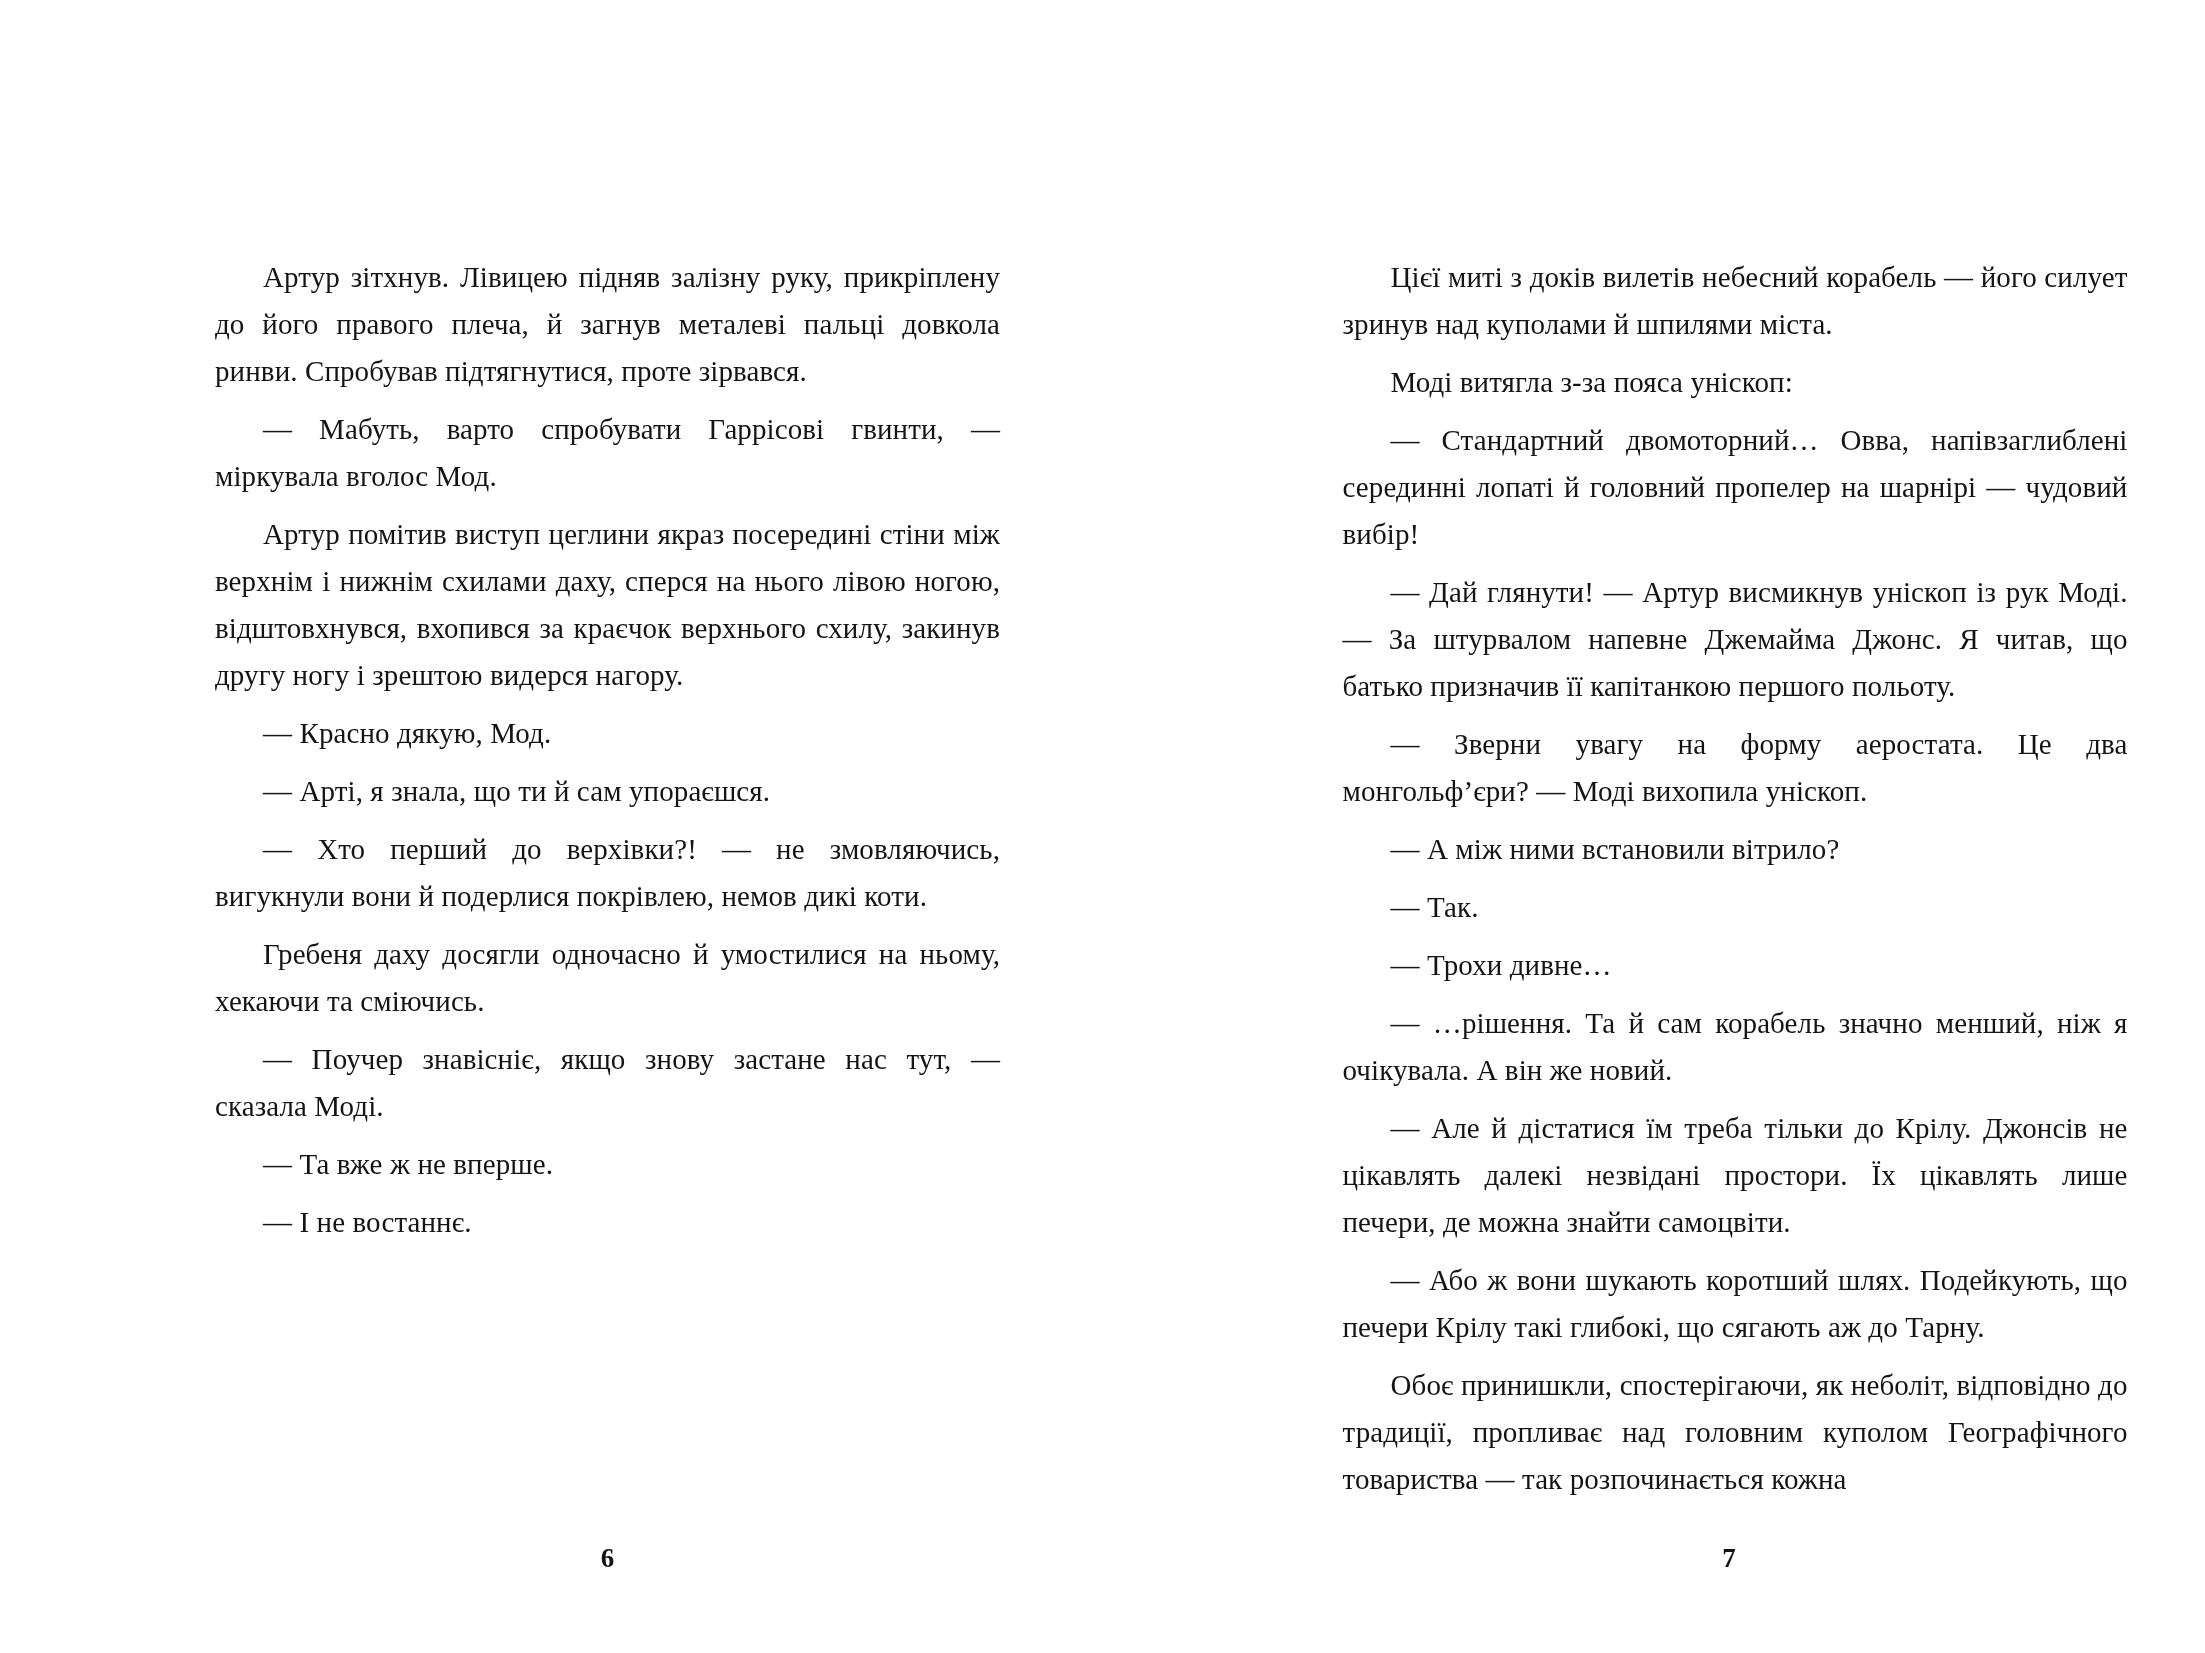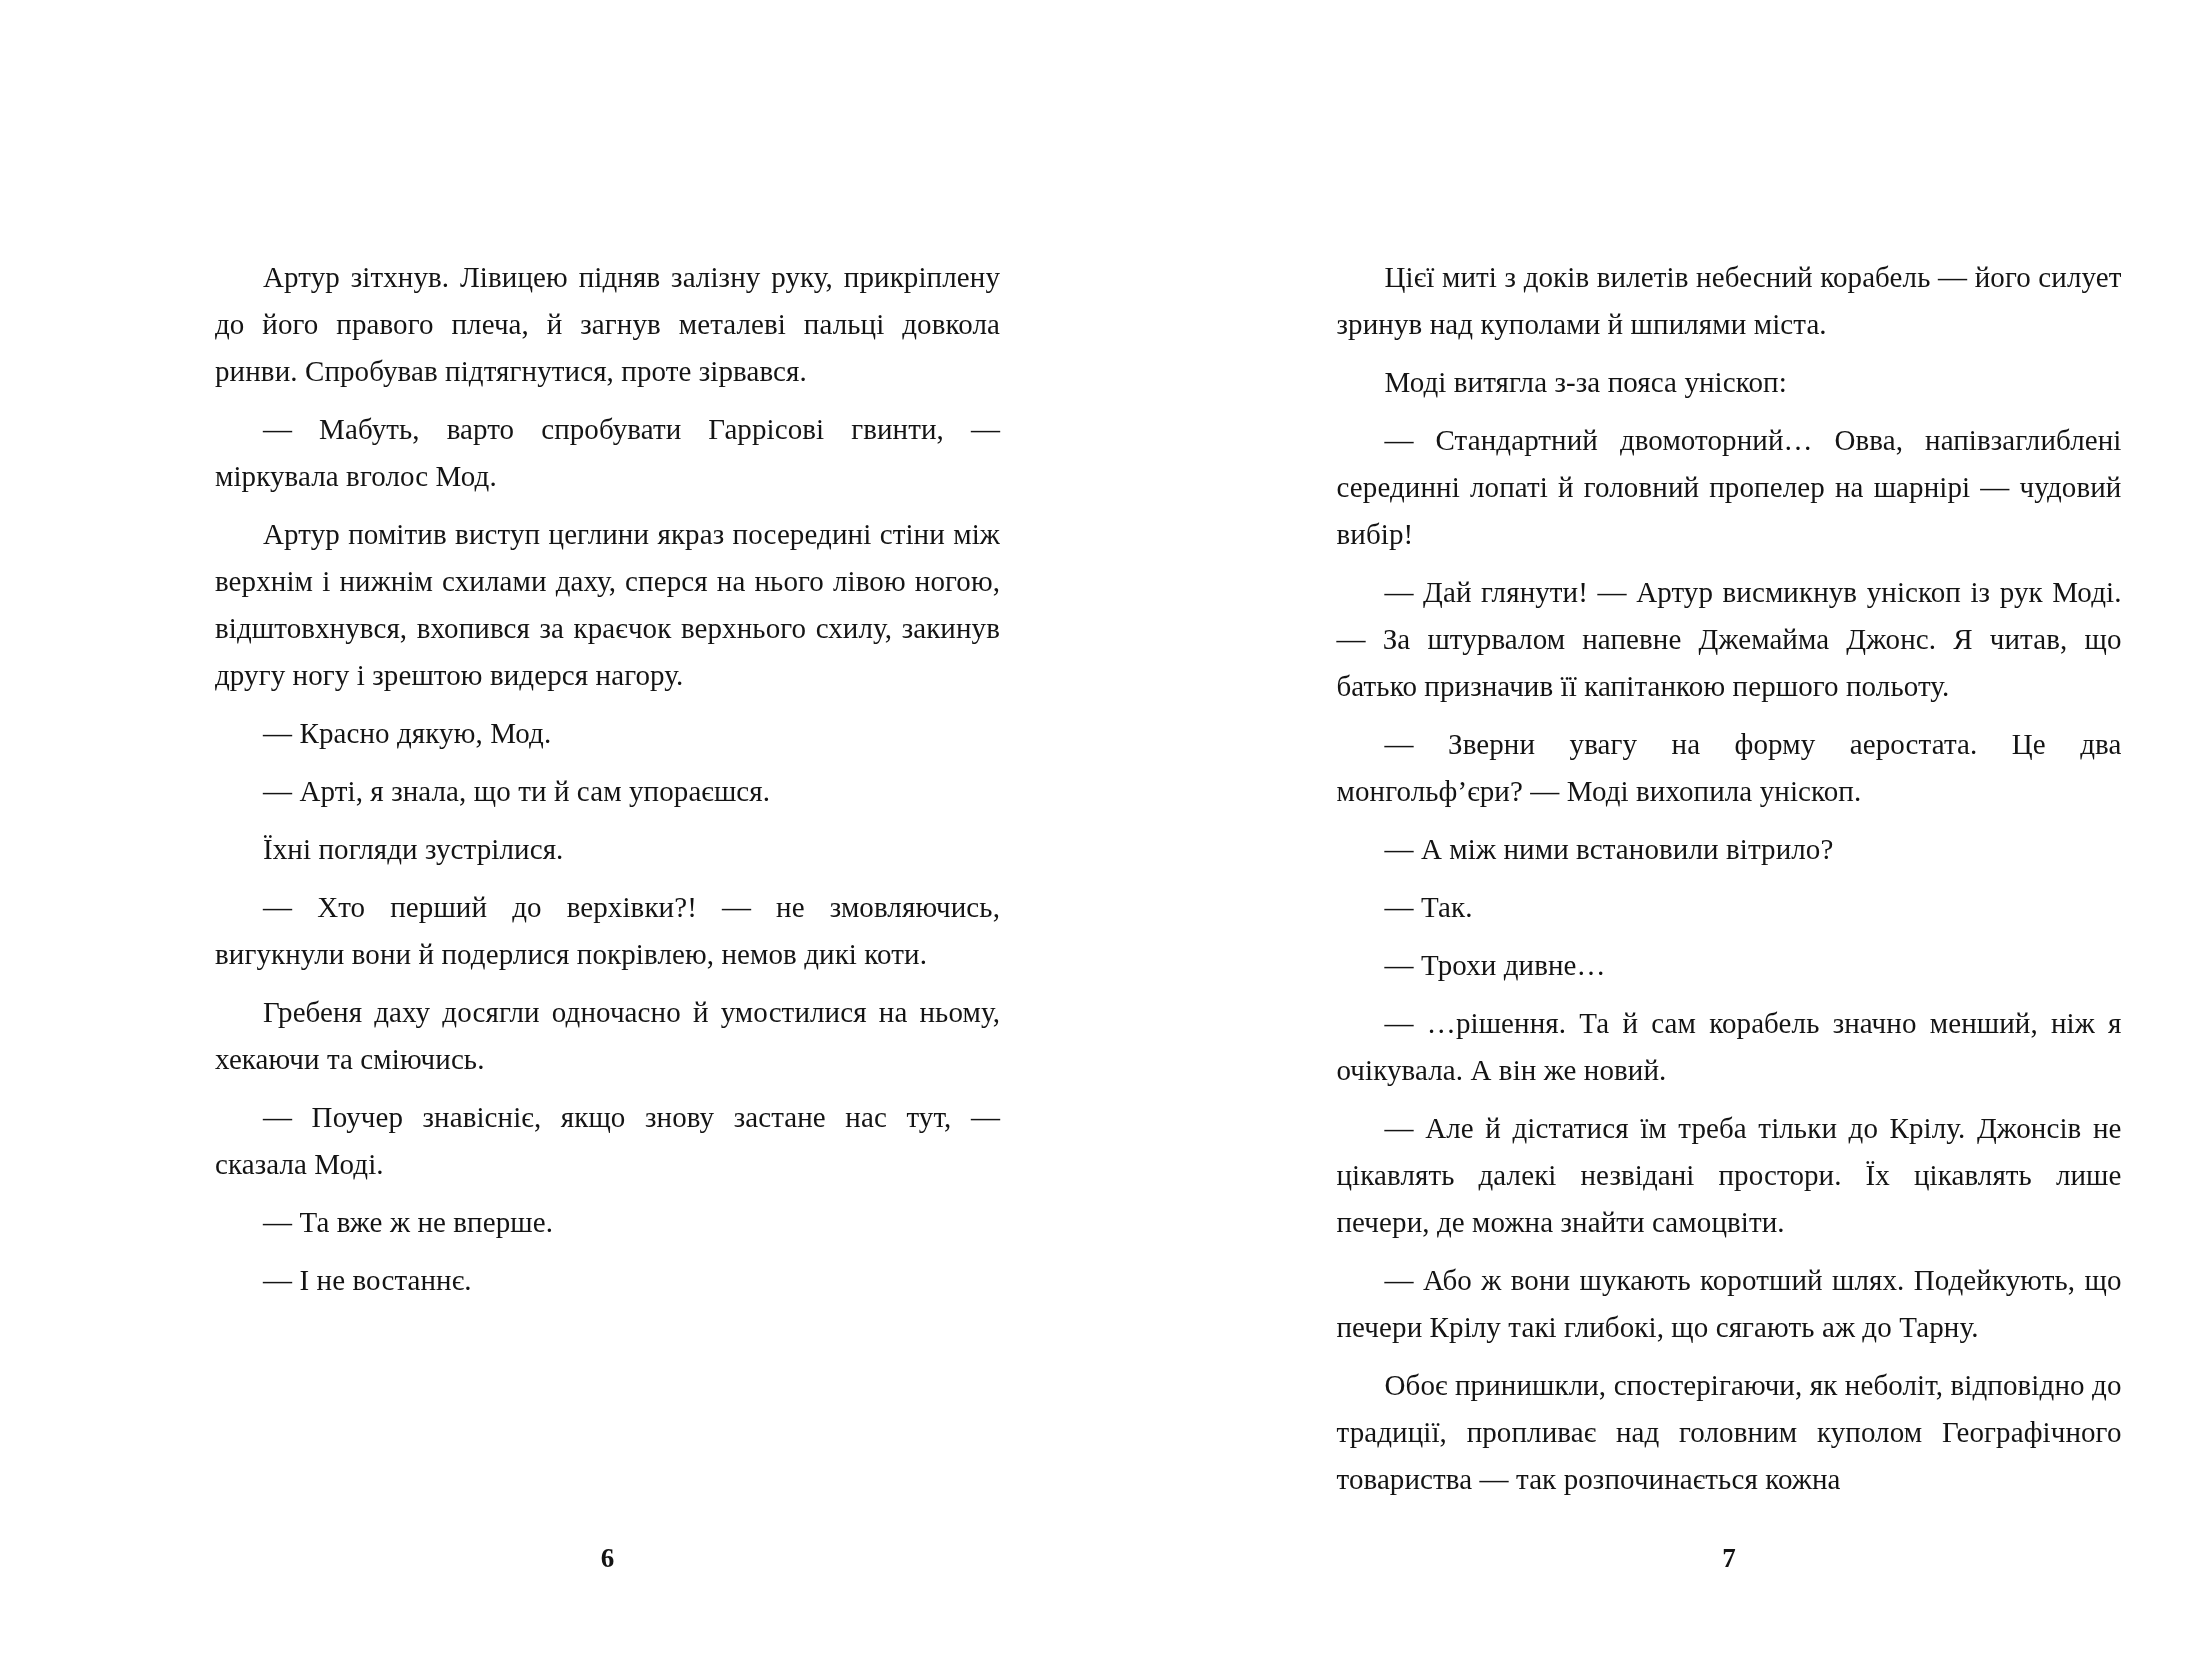--- a/index.html
+++ b/index.html
@@ -26,21 +26,21 @@
   .text-block {
     position: absolute;
     top: 188px;
     width: 807px;
     font-size: 29px;
     line-height: 47px;
     text-align: justify;
     letter-spacing: 0.1px;
   }
   .page-left .text-block { left: 149px; }
-  .page-right .text-block { left: 179px; }
+  .page-right .text-block { left: 185px; }
   .para { text-indent: 48px; }
   .page-number {
     position: absolute;
     top: 1488px;
     width: 807px;
     text-align: center;
     font-size: 27px;
     font-weight: bold;
     color: #141414;
   }
@@ -52,21 +52,20 @@
 
 <div class="spread">
 
   <section class="page page-left">
     <div class="text-block">
         <p class="para">Артур зітхнув. Лівицею підняв залізну руку, прикріплену до його правого плеча, й загнув металеві пальці довкола ринви. Спробував підтягнутися, проте зірвався.</p>
         <p class="para">— Мабуть, варто спробувати Гаррісові гвинти, — міркувала вголос Мод.</p>
         <p class="para">Артур помітив виступ цеглини якраз посередині стіни між верхнім і нижнім схилами даху, сперся на нього лівою ногою, відштовхнувся, вхопився за краєчок верхнього схилу, закинув другу ногу і зрештою видерся нагору.</p>
         <p class="para">— Красно дякую, Мод.</p>
         <p class="para">— Арті, я знала, що ти й сам упораєшся.</p>
-        <p class="para">Їхні погляди зустрілися.</p>
         <p class="para">— Хто перший до верхівки?! — не змовляючись, вигукнули вони й подерлися покрівлею, немов дикі коти.</p>
         <p class="para">Гребеня даху досягли одночасно й умостилися на ньому, хекаючи та сміючись.</p>
         <p class="para">— Поучер знавісніє, якщо знову застане нас тут, — сказала Моді.</p>
         <p class="para">— Та вже ж не вперше.</p>
         <p class="para">— І не востаннє.</p>
       </div>
     <div class="page-number">6</div>
   </section>
 
   <section class="page page-right">

